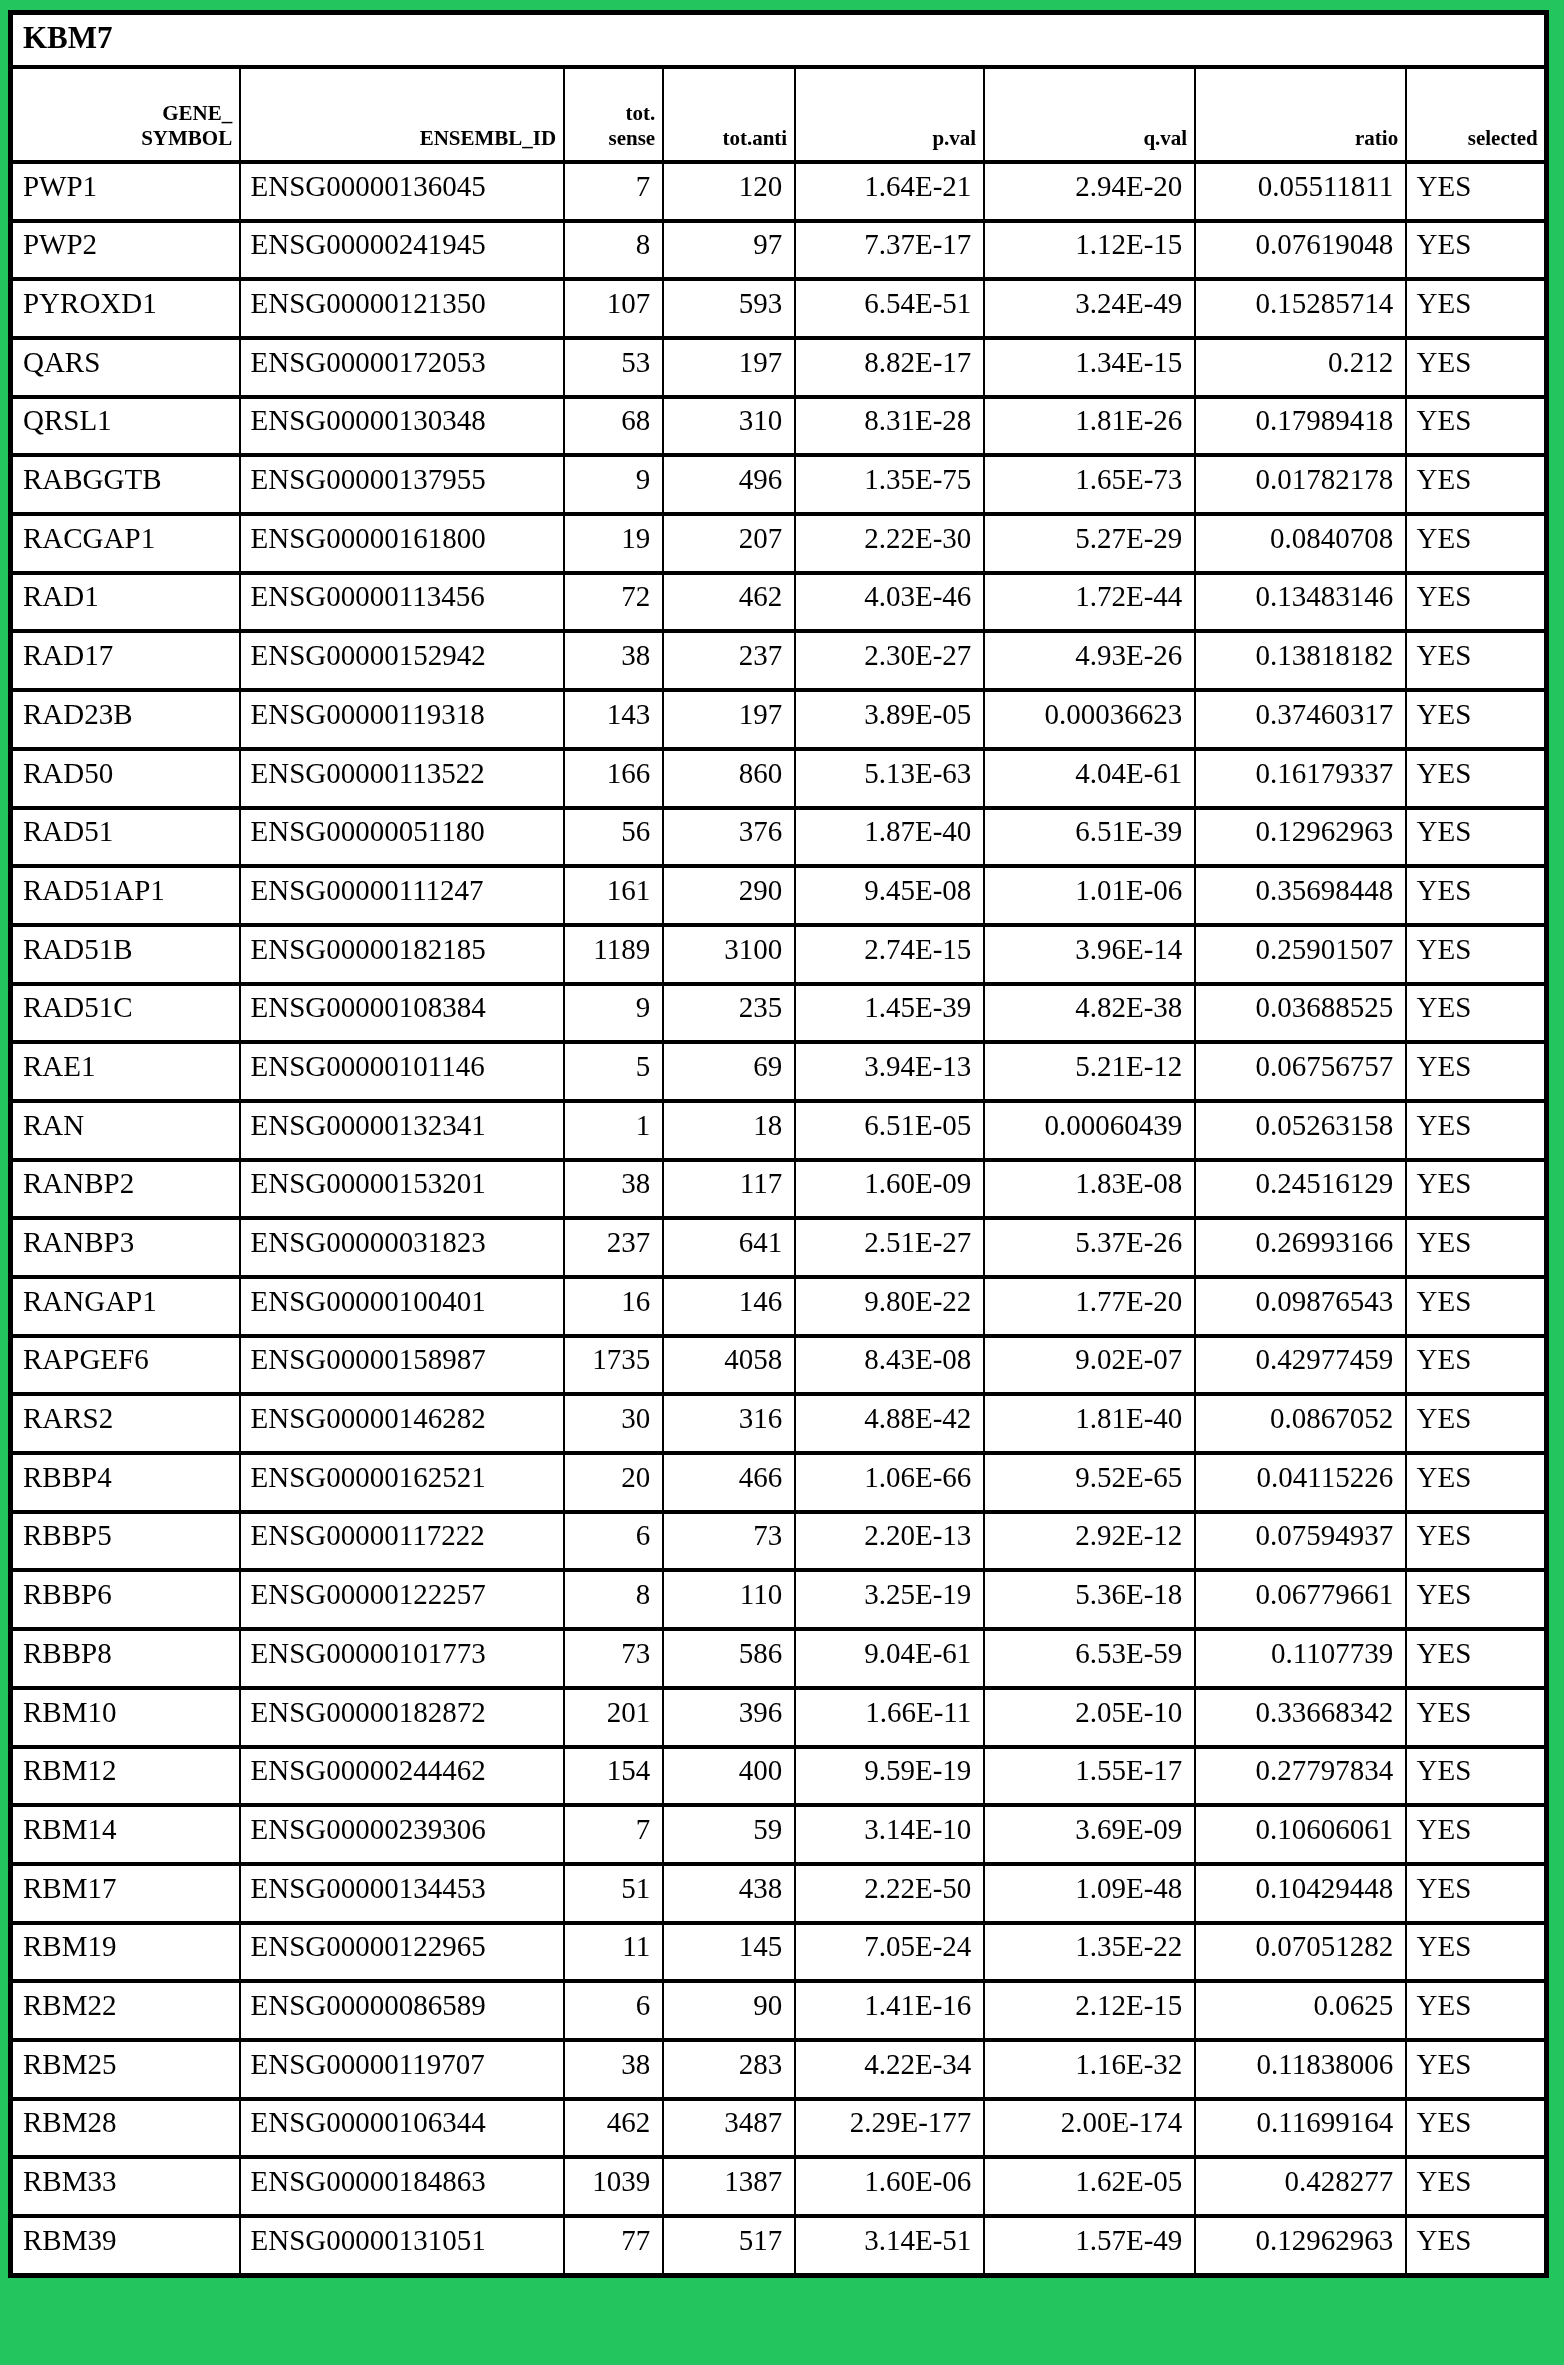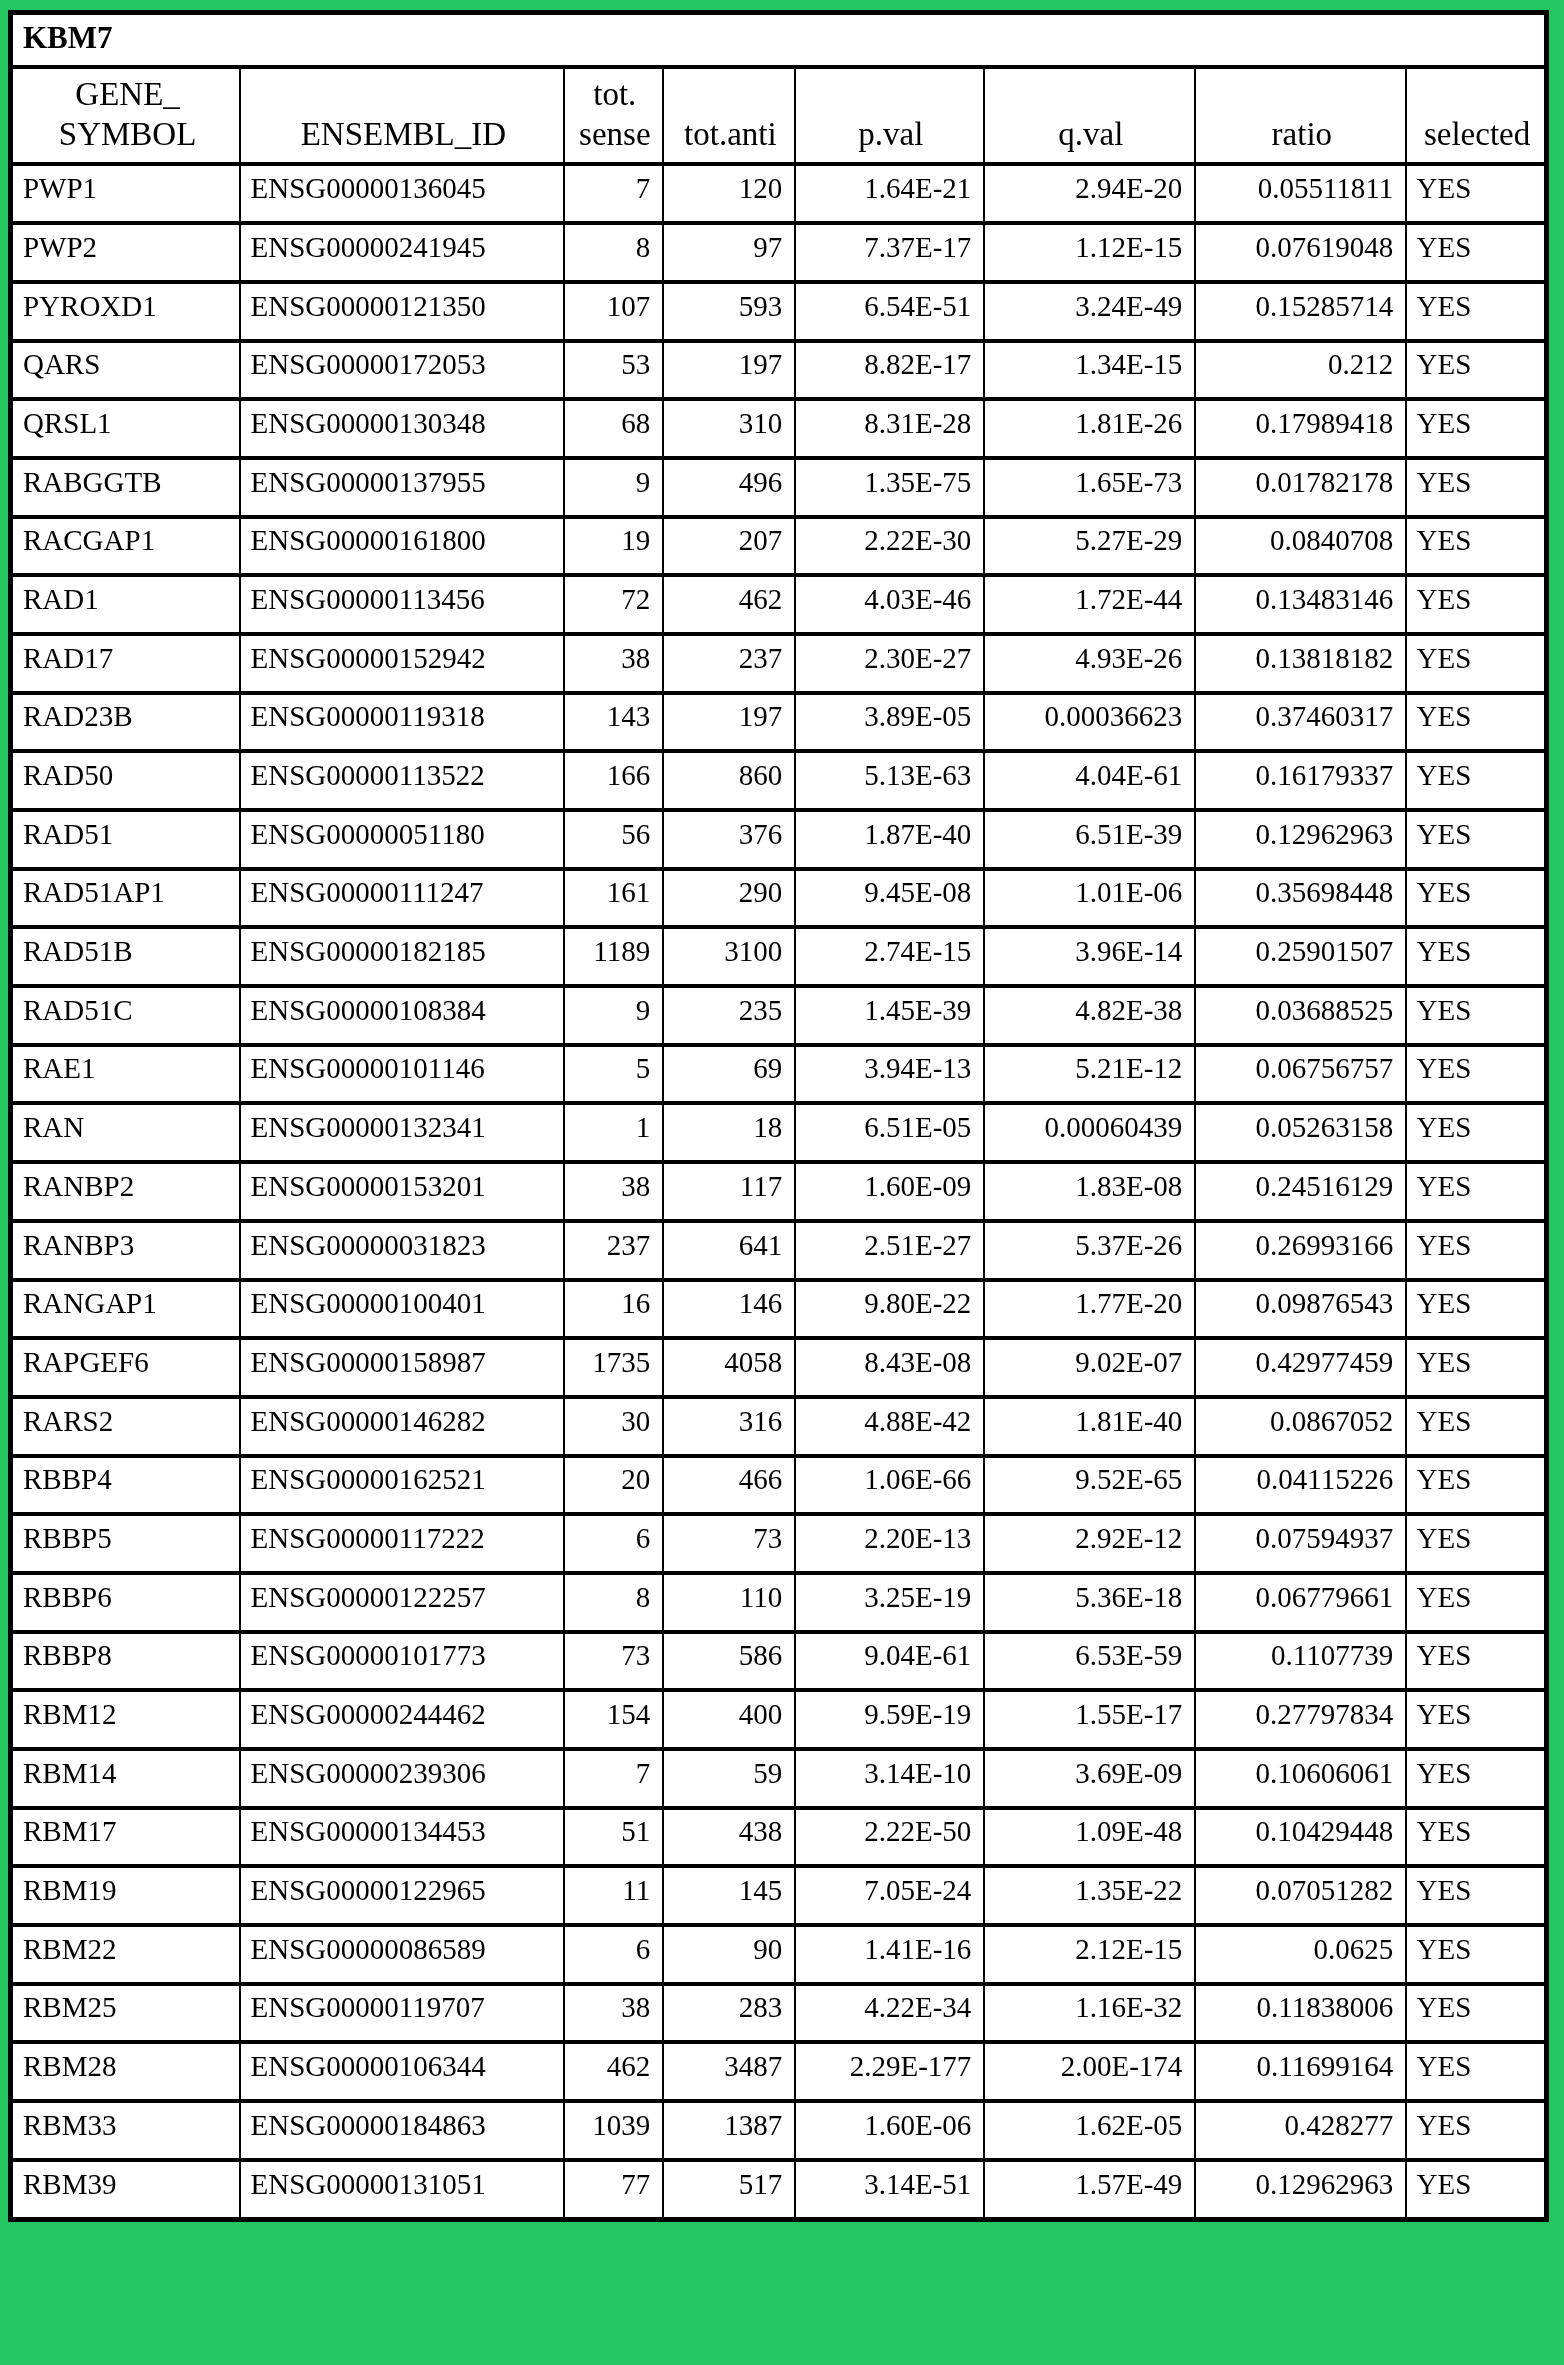--- a/index.html
+++ b/index.html
@@ -44,24 +44,24 @@
   .gene-table th.title-cell {
     text-align: left;
     vertical-align: top;
     font-weight: bold;
     font-size: 31px;
     line-height: 1.1;
     height: 42px;
     padding: 6.5px 9.8px 1.6px 9.8px;
   }
   .gene-table th.colhead {
-    text-align: center;
+    text-align: right;
     vertical-align: bottom;
-    font-weight: normal;
-    font-size: 33px;
+    font-weight: bold;
+    font-size: 21px;
     line-height: 1.22;
     height: 78px;
     padding: 4.9px 6.5px 8.2px 9.8px;
   }
   .gene-table td {
     font-size: 29px;
     line-height: 1.15;
     height: 49px;
     vertical-align: top;
     padding: 5.7px 9.8px 0 9.8px;
@@ -359,20 +359,30 @@
           <td class="txt">RBBP8</td>
           <td class="txt">ENSG00000101773</td>
           <td class="num">73</td>
           <td class="num">586</td>
           <td class="num">9.04E-61</td>
           <td class="num">6.53E-59</td>
           <td class="num">0.1107739</td>
           <td class="txt">YES</td>
         </tr>
         <tr>
+          <td class="txt">RBM10</td>
+          <td class="txt">ENSG00000182872</td>
+          <td class="num">201</td>
+          <td class="num">396</td>
+          <td class="num">1.66E-11</td>
+          <td class="num">2.05E-10</td>
+          <td class="num">0.33668342</td>
+          <td class="txt">YES</td>
+        </tr>
+        <tr>
           <td class="txt">RBM12</td>
           <td class="txt">ENSG00000244462</td>
           <td class="num">154</td>
           <td class="num">400</td>
           <td class="num">9.59E-19</td>
           <td class="num">1.55E-17</td>
           <td class="num">0.27797834</td>
           <td class="txt">YES</td>
         </tr>
         <tr>

